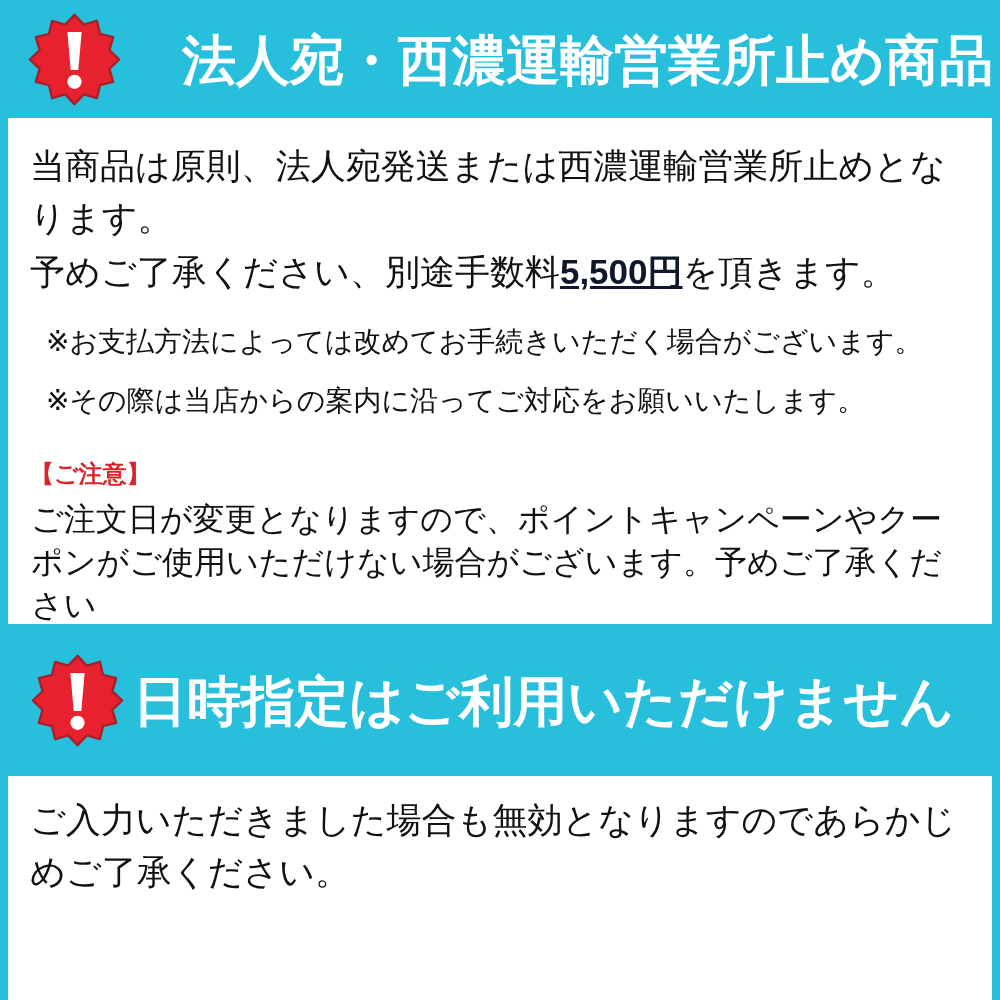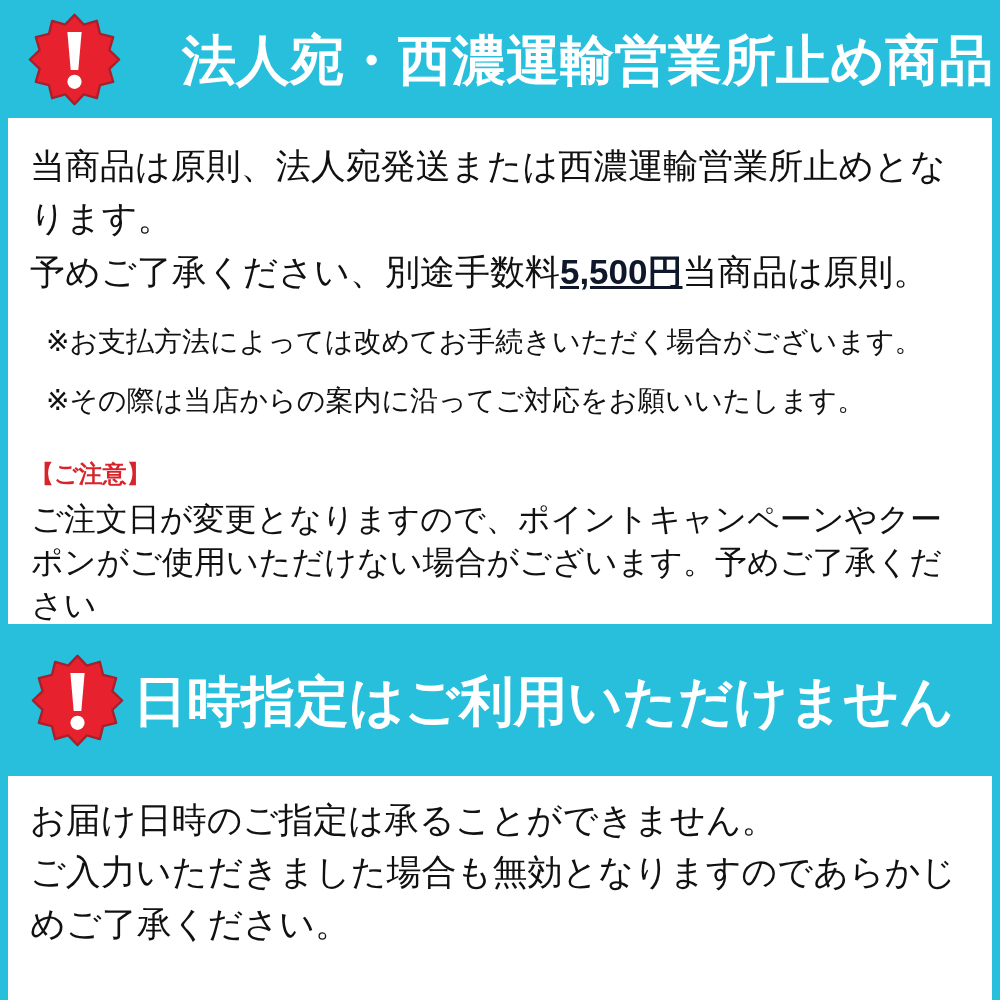--- a/index.html
+++ b/index.html
@@ -90,36 +90,35 @@
   <svg class="badge" viewBox="0 0 100 100" aria-hidden="true">
     <polygon points="50,3 59.8,13.3 73.5,9.3 76.9,23.1 90.7,26.5 86.7,40.2 97,50 86.7,59.8 90.7,73.5 76.9,76.9 73.5,90.7 59.8,86.7 50,97 40.2,86.7 26.5,90.7 23.1,76.9 9.3,73.5 13.3,59.8 3,50 13.3,40.2 9.3,26.5 23.1,23.1 26.5,9.3 40.2,13.3" fill="#E8212E" stroke="#A6212B" stroke-width="2.5" stroke-linejoin="round"></polygon>
     <path d="M42.5,21 L57.5,21 L54,61 L46,61 Z" fill="#FFFFFF"></path>
     <circle cx="50" cy="73.5" r="7.5" fill="#FFFFFF"></circle>
   </svg>
   <div class="band-title">法人宛・西濃運輸営業所止め商品</div>
 </div>
 
 <div class="panel panel-1">
   <p class="main-text">当商品は原則、法人宛発送または西濃運輸営業所止めとなります。</p>
-  <p class="main-text fee-line"><span>予めご了承ください、別途手数料</span><span class="price-red">5,500円</span><span>当商品は原則。</span></p>
+  <p class="main-text fee-line"><span>予めご了承ください、別途手数料</span><span class="price-red">5,500円</span><span>を頂きます。</span></p>
   <div class="notes">
     <p class="note-line">※お支払方法によっては改めてお手続きいただく場合がございます。</p>
     <p class="note-line">※その際は当店からの案内に沿ってご対応をお願いいたします。</p>
   </div>
   <div class="caution-block">
     <p class="caution-label">【ご注意】</p>
     <p class="caution-text">ご注文日が変更となりますので、ポイントキャンペーンやクーポンがご使用いただけない場合がございます。予めご了承ください</p>
   </div>
 </div>
 
 <div class="band band-2">
   <svg class="badge" viewBox="0 0 100 100" aria-hidden="true">
     <polygon points="50,3 59.8,13.3 73.5,9.3 76.9,23.1 90.7,26.5 86.7,40.2 97,50 86.7,59.8 90.7,73.5 76.9,76.9 73.5,90.7 59.8,86.7 50,97 40.2,86.7 26.5,90.7 23.1,76.9 9.3,73.5 13.3,59.8 3,50 13.3,40.2 9.3,26.5 23.1,23.1 26.5,9.3 40.2,13.3" fill="#E8212E" stroke="#A6212B" stroke-width="2.5" stroke-linejoin="round"></polygon>
     <path d="M42.5,21 L57.5,21 L54,61 L46,61 Z" fill="#FFFFFF"></path>
     <circle cx="50" cy="73.5" r="7.5" fill="#FFFFFF"></circle>
   </svg>
   <div class="band-title">日時指定はご利用いただけません</div>
 </div>
 
 <div class="panel panel-2">
-  <p class="main-text">お届け日時のご指定は承ることができません。</p>
   <p class="main-text">ご入力いただきました場合も無効となりますのであらかじめご了承ください。</p>
 </div>
 
 </body></html>

